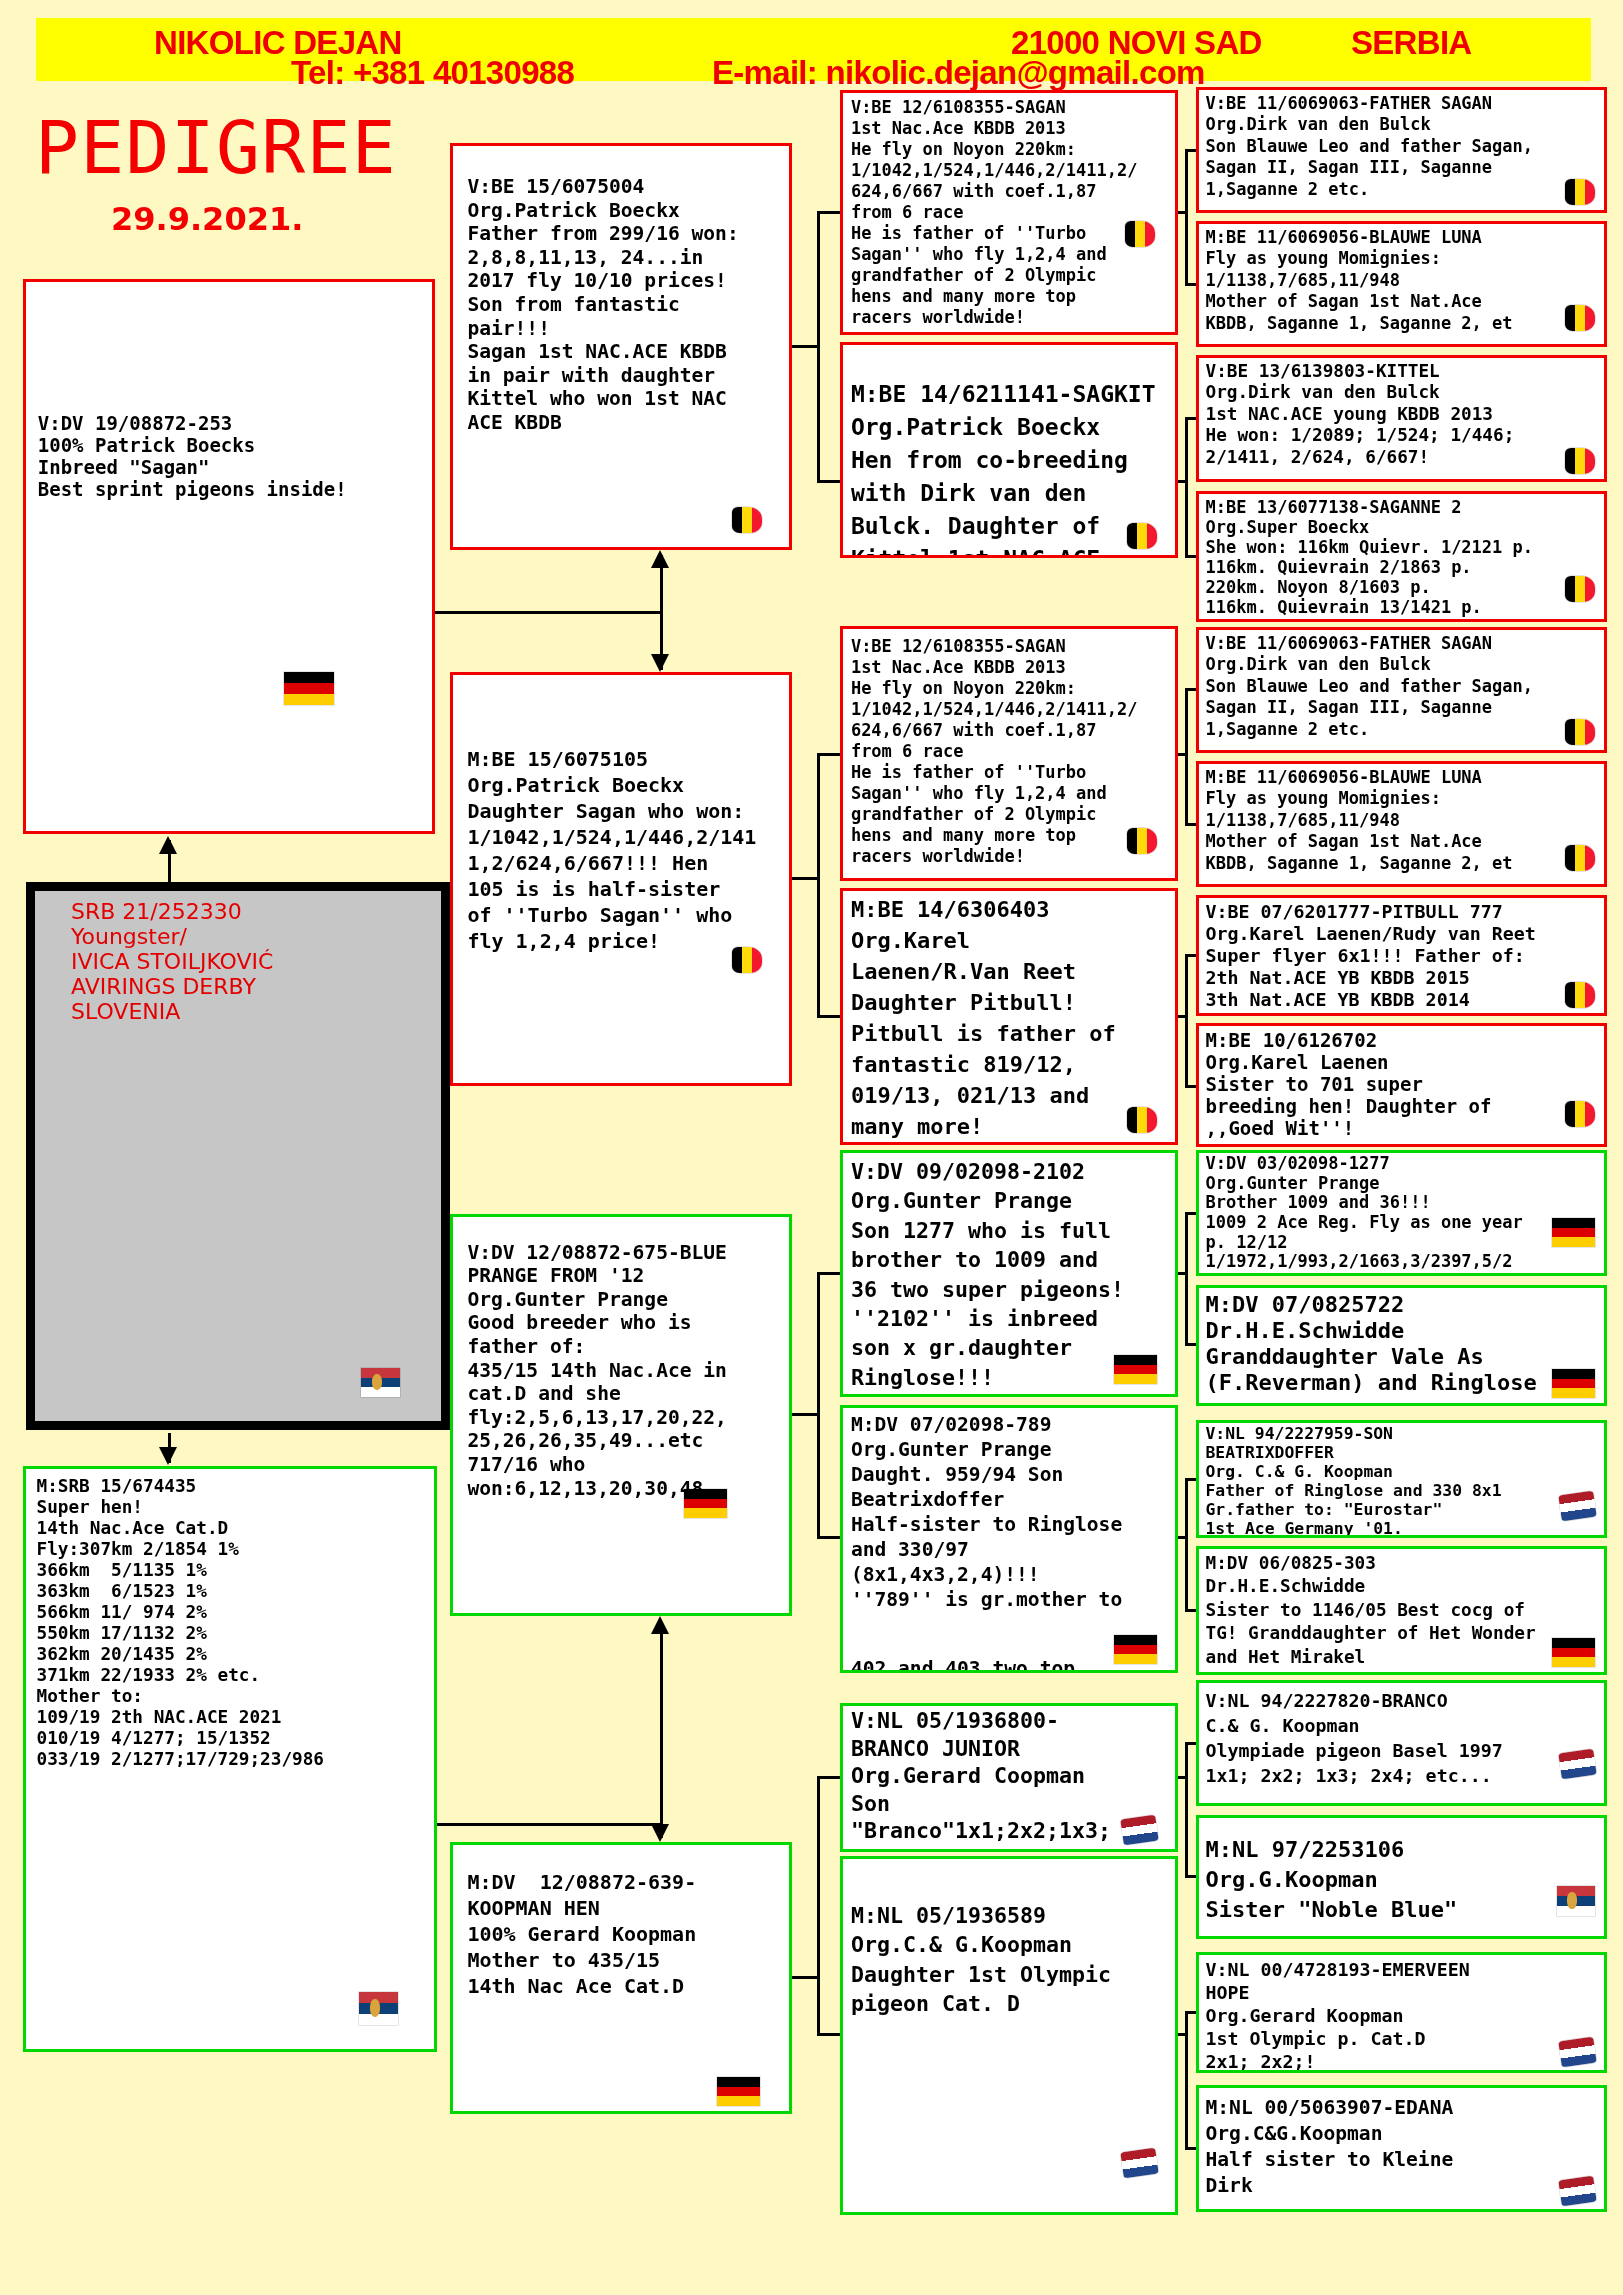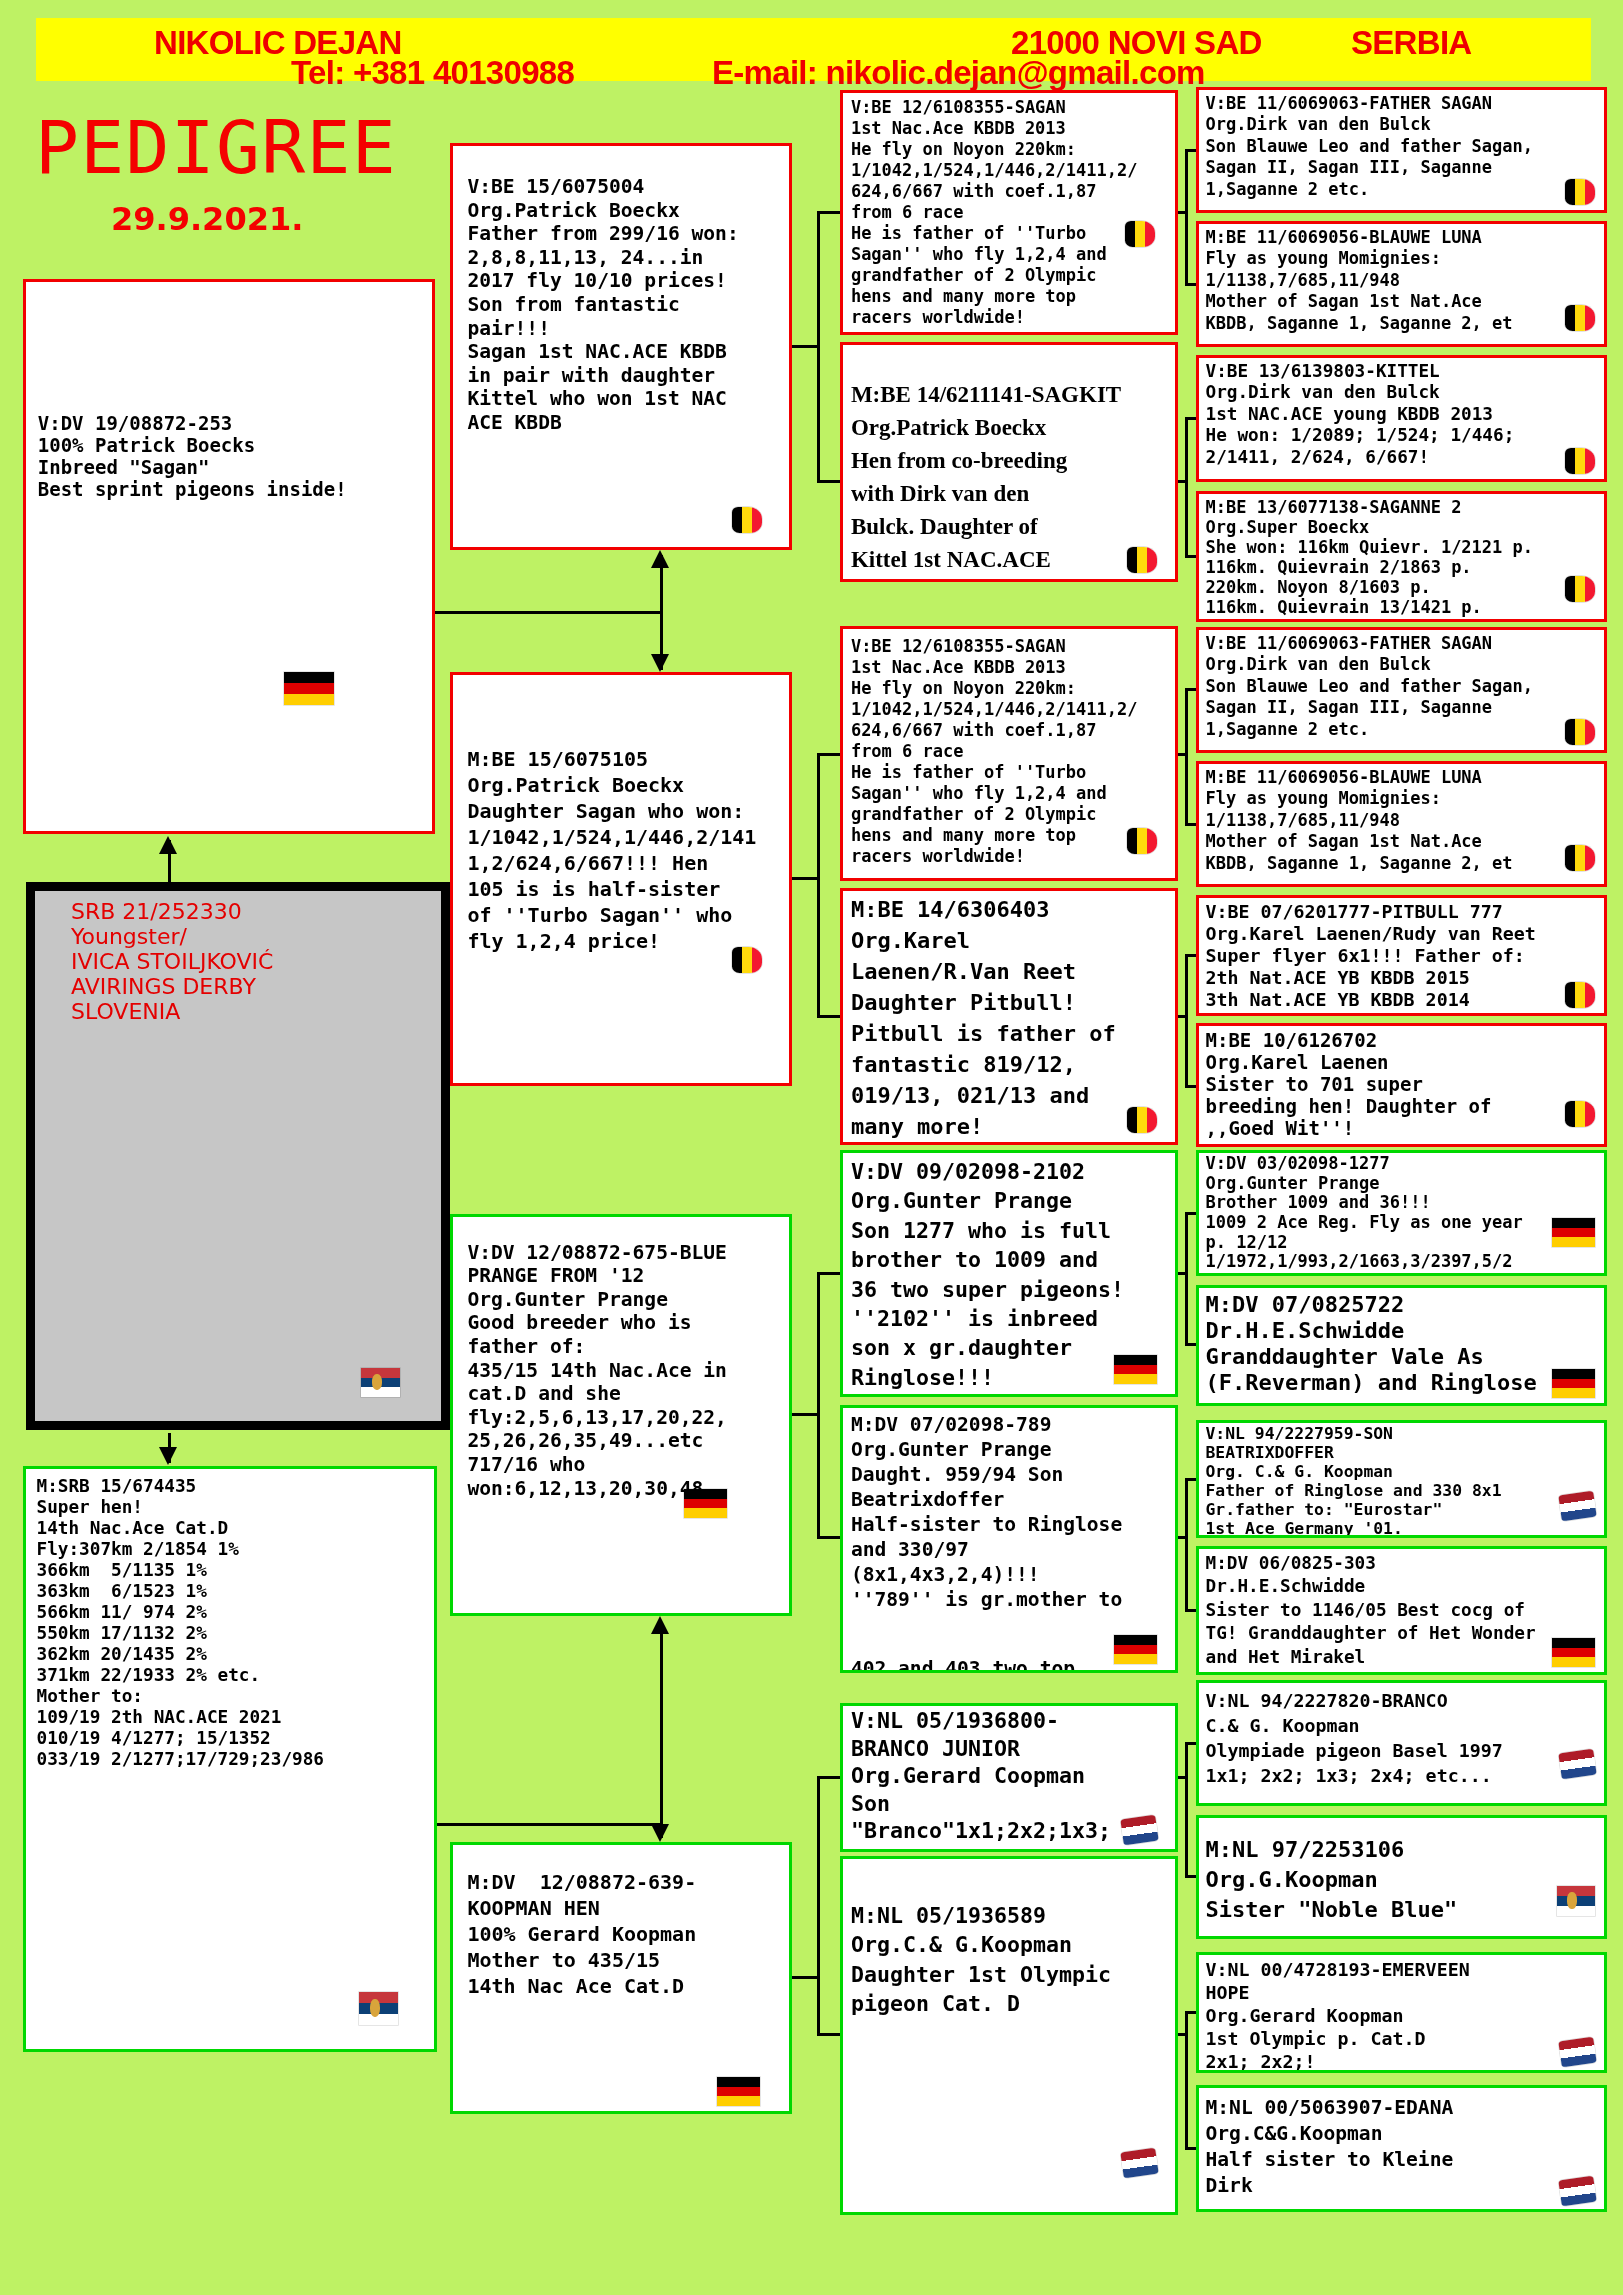--- a/index.html
+++ b/index.html
@@ -1,16 +1,16 @@
 <!DOCTYPE html>
 <html style="font-size:10.5px"><head>
 <meta charset="utf-8">
 <style>
   html,body{margin:0;padding:0;background:#fff;}
-  #stage{position:relative;width:1623px;height:2295px;background:#bef264;overflow:hidden;
+  #stage{position:relative;width:1623px;height:2295px;background:#fef9c3;overflow:hidden;
          font-family:"DejaVu Sans Mono","Liberation Mono",monospace;}
   .band{position:absolute;left:36px;top:18.3px;width:1555px;height:63px;background:#ffff00;}
   .hitem{position:absolute;font-family:"Liberation Sans","DejaVu Sans",sans-serif;font-weight:bold;
          font-size:33px;color:#ee0000;letter-spacing:-0.7px;white-space:pre;}
   .title{position:absolute;left:35px;top:105px;font-size:73px;color:#f40000;letter-spacing:1.3px;
          font-family:"DejaVu Sans Mono","Liberation Mono",monospace;}
   .date{position:absolute;left:111px;top:200px;font-size:32px;font-weight:bold;color:#f40000;
         font-family:"DejaVu Sans","Liberation Sans",sans-serif;}
   .box{position:absolute;background:#fff;overflow:hidden;box-sizing:border-box;}
   .box.red{border:3.9px solid #f20000;}
@@ -128,21 +128,21 @@
         <div class="ln" style="font-size: 17px; line-height: 21px;">1/1042,1/524,1/446,2/1411,2/</div>
         <div class="ln" style="font-size: 17px; line-height: 21px;">624,6/667 with coef.1,87</div>
         <div class="ln" style="font-size: 17px; line-height: 21px;">from 6 race</div>
         <div class="ln" style="font-size: 17px; line-height: 21px;">He is father of ''Turbo</div>
         <div class="ln" style="font-size: 17px; line-height: 21px;">Sagan'' who fly 1,2,4 and</div>
         <div class="ln" style="font-size: 17px; line-height: 21px;">grandfather of 2 Olympic</div>
         <div class="ln" style="font-size: 17px; line-height: 21px;">hens and many more top</div>
         <div class="ln" style="font-size: 17px; line-height: 21px;">racers worldwide!</div>
         <span class="flag flag-belgium" style="right: 19.6px; bottom: 85px; width: 30px; height: 26px;"></span>
       </div>
-      <div class="box red" style="left: 840px; top: 342px; width: 338px; height: 240px; padding: 33px 3.9px 0px 7.9px; font-family: Liberation Serif, serif;">
+      <div class="box red" style="left: 840px; top: 342px; width: 338px; height: 216px; padding: 33px 3.9px 0px 7.9px;">
         <div class="ln" style="font-size: 23px; line-height: 33px;">M:BE 14/6211141-SAGKIT</div>
         <div class="ln" style="font-size: 23px; line-height: 33px;">Org.Patrick Boeckx</div>
         <div class="ln" style="font-size: 23px; line-height: 33px;">Hen from co-breeding</div>
         <div class="ln" style="font-size: 23px; line-height: 33px;">with Dirk van den</div>
         <div class="ln" style="font-size: 23px; line-height: 33px;">Bulck. Daughter of</div>
         <div class="ln" style="font-size: 23px; line-height: 33px;">Kittel 1st NAC.ACE</div>
         <div class="ln" style="font-size: 23px; line-height: 33px;">KBDB youngsters 2013</div>
         <span class="flag flag-belgium" style="right: 18.3px; bottom: 6.5px; width: 30px; height: 26px;"></span>
       </div>
       <div class="box red" style="left: 840px; top: 626px; width: 338px; height: 255px; padding: 6.5px 3.9px 0px 7.9px;">

